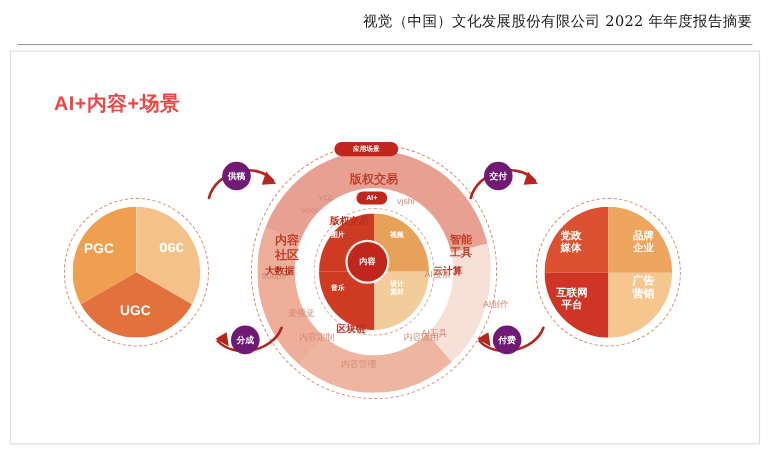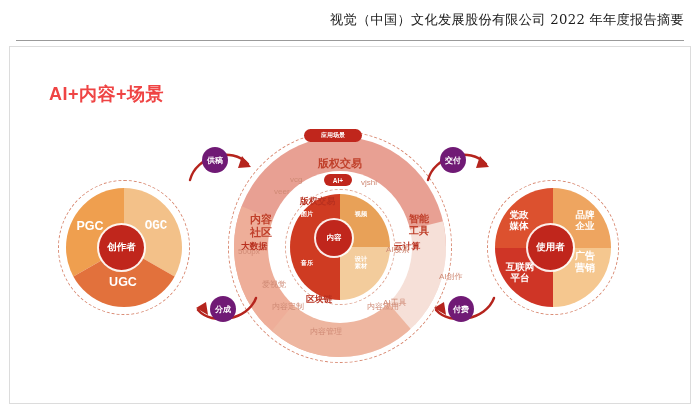--- a/index.html
+++ b/index.html
@@ -155,21 +155,20 @@
 <div id="left-cluster">
   <div class="dashed-ring" id="left-dash"></div>
   <div class="pie" id="left-pie">
     <div class="slice" style="background:#ef9f4f;clip-path:polygon(50% 50%, 50% 0, 0 0, 0 78%);"></div>
     <div class="slice" style="background:#f3c189;clip-path:polygon(50% 50%, 50% 0, 100% 0, 100% 78%);"></div>
     <div class="slice" style="background:#e2713c;clip-path:polygon(50% 50%, 0 78%, 0 100%, 100% 100%, 100% 78%);"></div>
   </div>
   <div class="seglabel" id="lbl-pgc">PGC</div>
   <div class="seglabel" id="lbl-ogc">OGC</div>
   <div class="seglabel" id="lbl-ugc">UGC</div>
-  <div class="hub" id="left-hub">创作者</div>
 </div>
 
 <div id="center-cluster">
   <div class="dashed-ring" id="center-dash"></div>
 
   <div id="outer-ring">
     <div class="oq" style="left:0;top:0;background:#e8a093;"></div>
     <div class="oq" style="left:50%;top:0;background:#e8a093;"></div>
     <div class="oq" style="left:0;top:50%;background:#eeae99;"></div>
     <div class="oq" style="left:50%;top:50%;background:#f6e0d8;"></div>
@@ -231,21 +230,20 @@
     <div class="q" style="left:50%;top:50%;background:#f5c78f;"></div>
   </div>
   <div class="seglabel" id="lbl-dzmt">党政
 媒体</div>
   <div class="seglabel" id="lbl-ppqy">品牌
 企业</div>
   <div class="seglabel" id="lbl-hlwpt">互联网
 平台</div>
   <div class="seglabel" id="lbl-ggyx">广告
 营销</div>
-  <div class="hub" id="right-hub">使用者</div>
 </div>
 
 <div class="arrow-group" id="arr-gongga" style="left:186px;top:142px;">
   <svg width="76" height="48" viewBox="0 0 76 48">
     <path d="M4 38 C10 14, 46 4, 62 22" stroke="#b5241d" stroke-width="2.4" fill="none" stroke-linecap="round"></path>
     <path d="M56 14 L65 25 L52 26 Z" fill="#b5241d"></path>
   </svg>
   <div class="arrow-chip" style="left:16px;top:5px;">供稿</div>
 </div>
 

